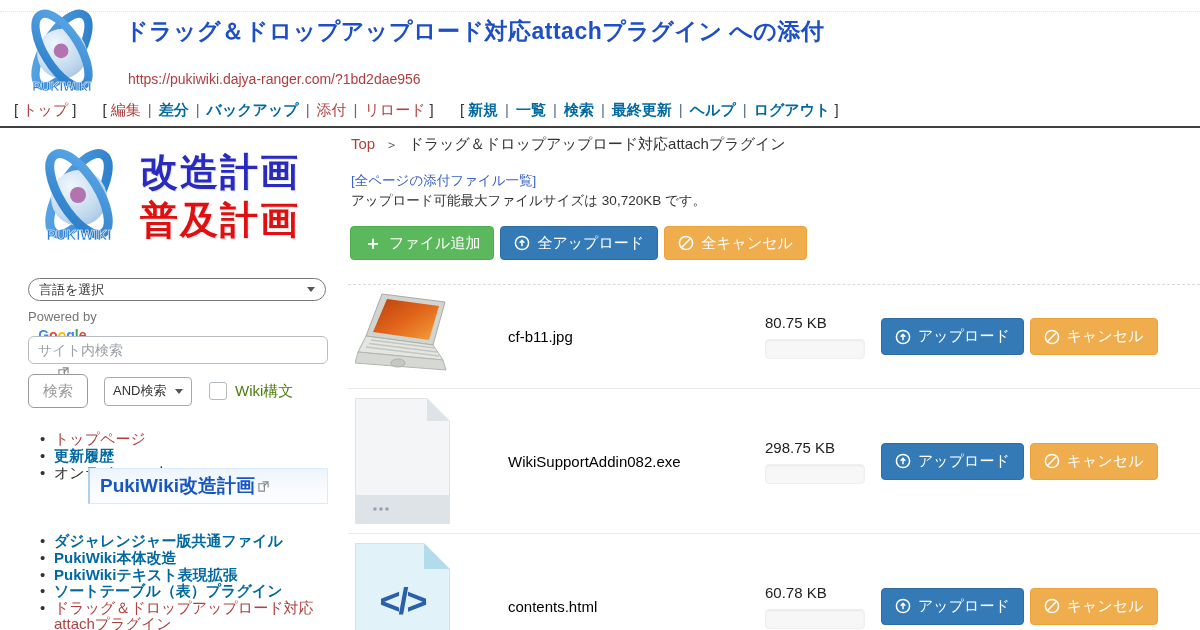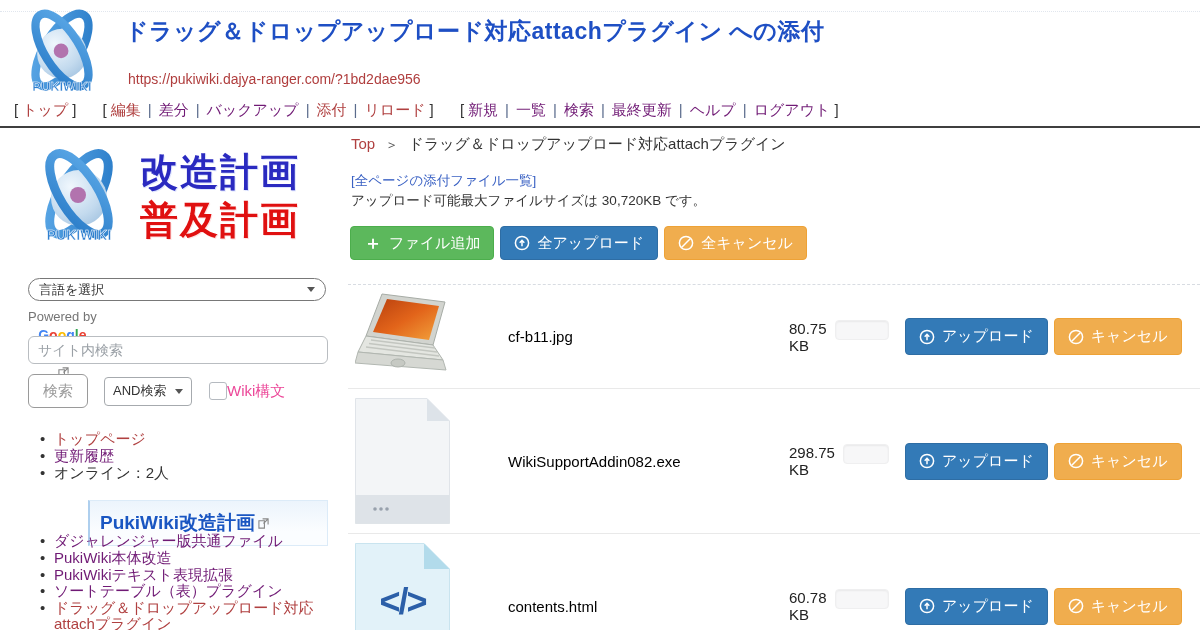--- a/index.html
+++ b/index.html
@@ -13,21 +13,21 @@
   .hdr-title { position:absolute; left:125px; top:16px; font-size:23px; font-weight:bold;
     color:#1e4fc4; letter-spacing:.5px; white-space:nowrap; }
   .hdr-url { position:absolute; left:128px; top:71px; font-size:14px; color:#b03e3e;
     text-decoration:none; cursor:pointer; }
   .hdr-nav { position:absolute; left:10px; top:101px; font-size:15px; white-space:nowrap; }
   .hdr-nav .grp { margin-right:14px; }
   .brk { color:#333; margin:0 4px; }
   .sep { color:#5a6b8c; margin:0 7px; }
   .nl { text-decoration:none; cursor:pointer; }
   .nl.red, .red-link { color:#b04040; }
-  .nl.blue, .blue-link { color:#701a75; }
+  .nl.blue, .blue-link { color:#0369a1;font-weight:bold; }
 
   
   #sidebar { position:absolute; left:0; top:128px; width:345px; height:502px; }
   .side-logo { position:absolute; left:20px; top:18px; display:flex; align-items:center; }
   .slogan { margin-left:2px; font-weight:900; font-size:38px; line-height:48px;
     letter-spacing:2px; white-space:nowrap; }
   .slogan .l1 { color:#2a2ac0; text-shadow:1px 1px 0 #dfe6ff; }
   .slogan .l2 { color:#e01010; text-shadow:1px 1px 0 #ffe2e2; }
   .lang-select { position:absolute; left:28px; top:150px; width:298px; height:23px;
     border:1px solid #787878; border-radius:12px; background:#fff; display:flex;
@@ -48,29 +48,29 @@
   .search-row { position:absolute; left:28px; top:246px; display:flex; align-items:center; }
   .btn-search { width:60px; height:34px; background:#fff; border:1px solid #9a9a9a;
     border-radius:6px; color:#9a9a9a; font-size:15px; cursor:pointer;
     font-family:"Liberation Sans", sans-serif; }
   .and-select { margin-left:16px; width:88px; height:29px; border:1px solid #a6aaae;
     border-radius:4px; background:#fff; display:flex; align-items:center; padding:0 8px;
     font-size:13px; color:#333; cursor:pointer; }
   .and-select .spacer { flex:1; }
   .chk { margin-left:17px; width:18px; height:18px; border:1px solid #b5bac0; border-radius:3px;
     background:#fff; cursor:pointer; }
-  .chk-label { font-size:15px; color:#ec4899; }
+  .chk-label { margin-left:8px; font-size:15px; color:#4d7c0f; }
   ul.side-list { list-style:none; position:absolute; }
   ul.side-list li { font-size:15px; line-height:15.8px; margin-bottom:1px;
     padding-left:14px; position:relative; }
   ul.side-list li::before { content:"•"; position:absolute; left:0; top:0; color:#333; }
   ul.side-list a { text-decoration:none; cursor:pointer; }
   .quick-list { left:40px; top:303px; width:290px; }
   .links-list { left:40px; top:405px; width:292px; }
-  .section-head { position:absolute; left:88px; top:372px; width:240px; height:46px;
+  .section-head { position:absolute; left:88px; top:340px; width:240px; height:36px;
     background:linear-gradient(180deg,#ecf4fc 0%,#fbfdff 70%);
     border:1px solid #dcebf8; border-left:2px solid #aecfee;
     display:flex; align-items:center; padding:0 10px; }
   .section-head .txt { font-size:19px; font-weight:bold; color:#1a56c2; }
 
   
   #main { position:absolute; left:345px; top:128px; width:855px; height:502px; }
   .breadcrumb { position:absolute; left:6px; top:7px; font-size:15px; }
   .bc-home { color:#b04040; text-decoration:none; cursor:pointer; }
   .bc-sep { color:#555; font-size:13px; margin:0 6px; }
@@ -84,21 +84,21 @@
     font-family:"Liberation Sans", sans-serif; white-space:nowrap; }
   .btn-green { background:#5cb85c; border-color:#4cae4c; }
   .btn-blue { background:#337ab7; border-color:#2e6da4; }
   .btn-orange { background:#f0ad4e; border-color:#eea236;font-family:Liberation Mono, monospace; }
   .plus-glyph { font-size:18px; font-weight:900; line-height:1; }
   .upload-list { position:absolute; left:3px; top:156px; width:852px; border-top:1px dashed #d8dce2; }
   .file-row { display:flex; align-items:center; border-bottom:1px solid #e9e9e9; }
   .row-1 { height:104px; } .row-2 { height:145px; } .row-3 { height:145px; }
   .cell-icon { width:95px; margin-left:7px; flex:none; position:relative; }
   .cell-name { width:257px; margin-left:58px; flex:none; font-size:15px; color:#000000; }
-  .cell-meta { width:100px; flex:none; display:flex; flex-direction:row; gap:8px;margin-left:24px; }
+  .cell-meta { width:100px; flex:none; display:flex; flex-direction:column; gap:8px; }
   .fsize { font-size:15px; color:#222; }
   .progress { width:100px; height:20px; background:#f7f7f8; border:1px solid #efeff0;
     border-radius:4px; box-shadow:inset 0 1px 2px rgba(0,0,0,.06); }
   .cell-actions { margin-left:16px; display:flex; gap:6px; }
   .btn-row { height:37px; font-size:15px; }
   .gen-file { width:95px; height:126px; position:relative; }
   .code-glyph { position:absolute; left:0; top:38px; width:95px; text-align:center;
     font-size:36px; font-weight:bold; color:#2b5fa8; font-family:"Liberation Sans",sans-serif;
     letter-spacing:-2px; }
 </style>

